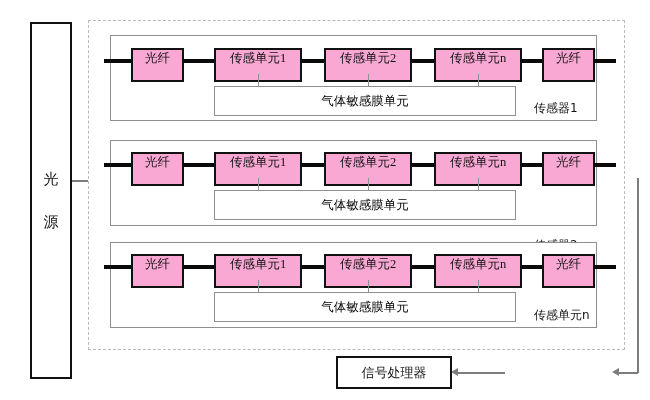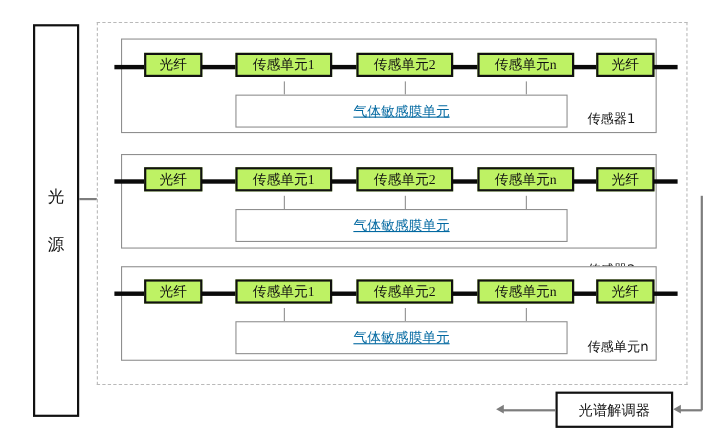--- a/index.html
+++ b/index.html
@@ -58,45 +58,44 @@
   .sensor-group.g3 { top: 242px; }
 
   
   .fiber-line {
     height: 4px;
     background: #0a0a0a;
   }
 
   
   .comp {
-    height: 22px;
+    height: 34px;
     border: 2px solid #111;
-    background: #bef264;
-    display: flex;
-    align-items: flex-end;
+    background: #f9a8d4;
+    display: flex;
+    align-items: flex-start;
     justify-content: center;
     font-size: 12.5px;
     color: #111;
     white-space: nowrap;
   }
   .comp.fiber { width: 53px; }
   .comp.unit  { width: 88px; font-family: Liberation Serif, serif; }
 
   
   .gasfilm {
     height: 30px;
     border: 1px solid #8f8f8f;
     background: #fff;
     display: flex;
     align-items: center;
     justify-content: center;
     font-size: 12.5px;
-    color: #0369a1;
-    white-space: nowrap;
-    text-decoration: underline;
+    color: #000000;
+    white-space: nowrap;
   }
 
   
   .stub {
     width: 1px;
     background: #8f8f8f;
   }
 
   
   .group-label {
@@ -242,21 +241,21 @@
   <div class="abs stub" style="left:478px; top:280px; height:12px;"></div>
   <div class="abs gasfilm" style="left:214px; top:292px; width:302px;">
     <span>气体敏感膜单元</span>
   </div>
   <div class="abs group-label" style="left:534px; top:307px;">传感单元n</div>
 
   <div class="abs gline-v" style="left:637px; top:178px; height:195px;"></div>
   <div class="abs gline-h" style="left:618px; top:372px; width:20px;"></div>
   <div class="abs arrow-left" style="left:612px; top:368px;"></div>
 
-  <div class="abs proc" style="left:505px; top:356px; width:107px;">
-    <span>光谱解调器</span>
-  </div>
 
   <div class="abs gline-h" style="left:457px; top:372px; width:48px;"></div>
   <div class="abs arrow-left" style="left:451px; top:368px;"></div>
 
+  <div class="abs proc" style="left:336px; top:356px; width:116px;">
+    <span>信号处理器</span>
+  </div>
 
 </div>
 
 </body></html>

